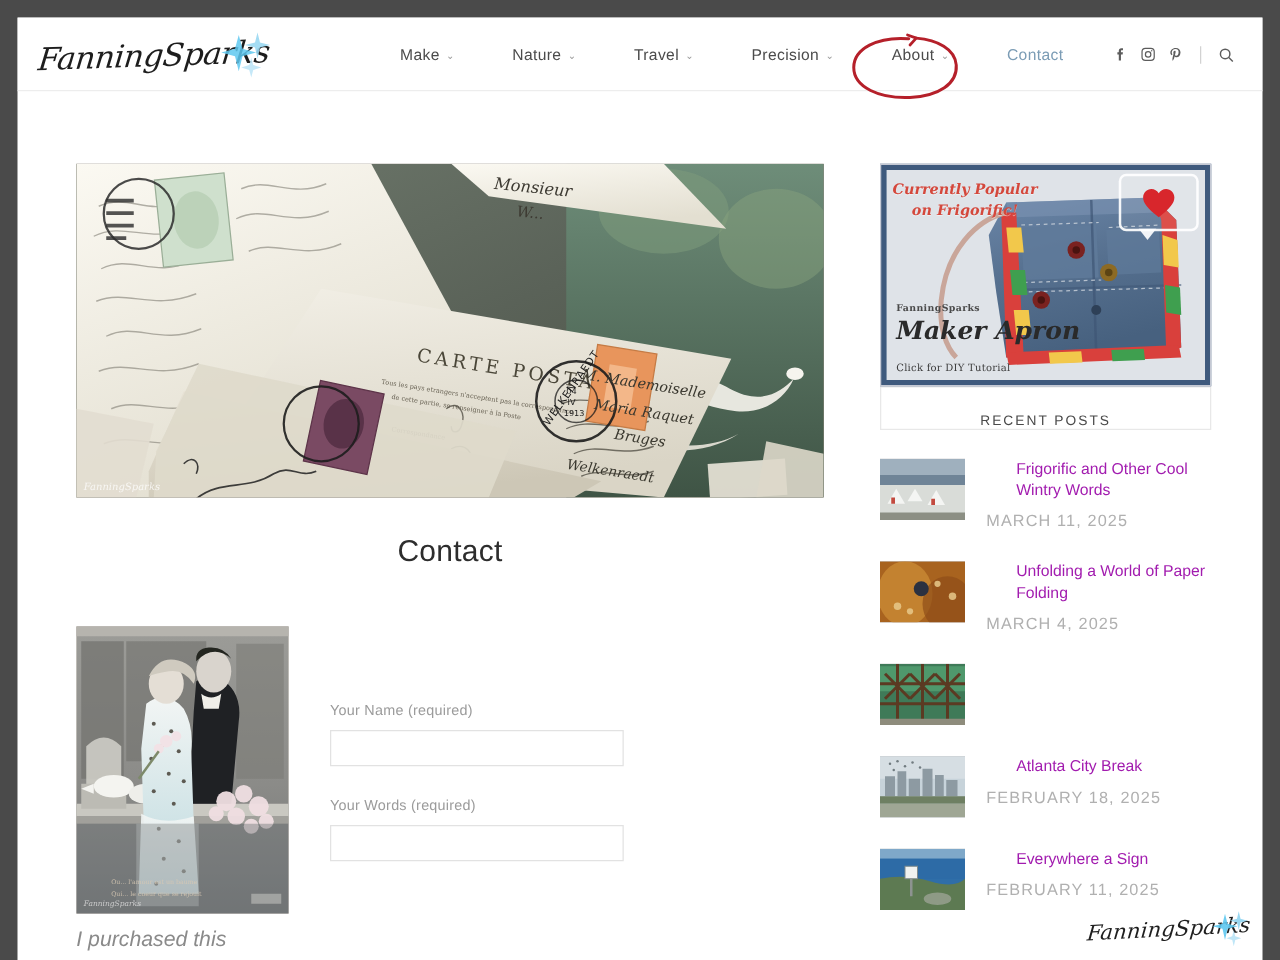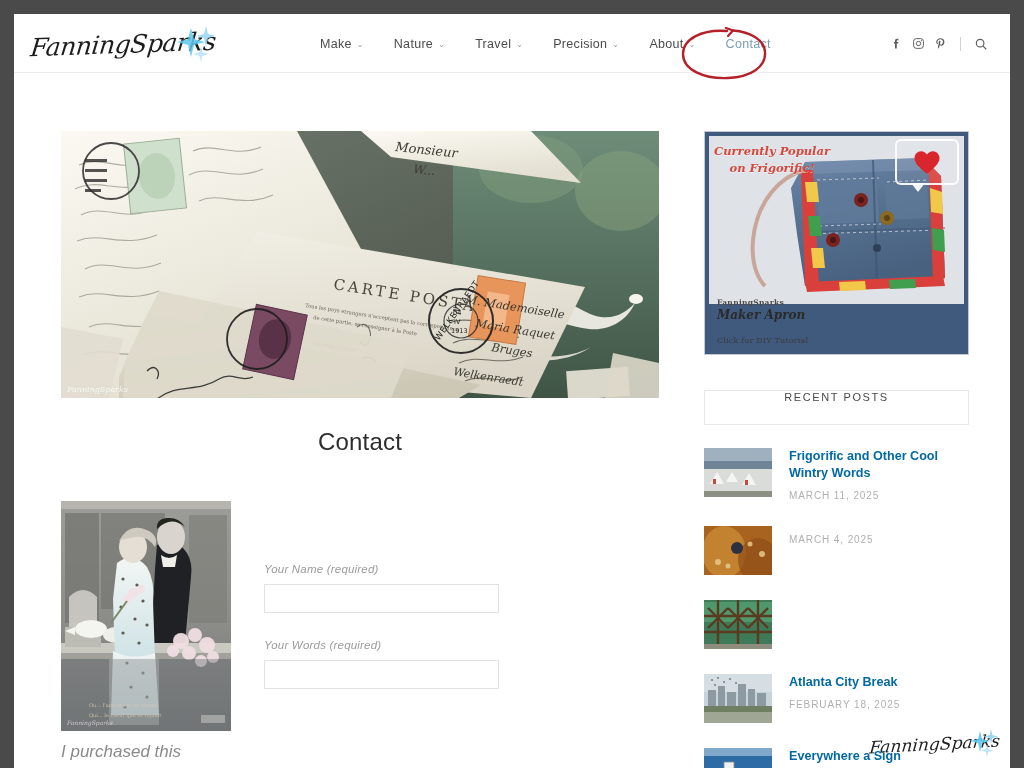--- a/index.html
+++ b/index.html
@@ -38,21 +38,21 @@
     color:#1d1d1d;
     letter-spacing:-0.5px;
     transform:skewX(-8deg) rotate(-2deg);
     white-space:nowrap;
   }
   .logo-stars { position:absolute; left:130px; top:4px; width:58px; height:42px; }
 
   .main-nav {
     position:absolute;
     left:291px; top:0; height:59px;
-    display:flex; align-items:center; gap:0;
+    display:flex; align-items:center; gap:16px;
   }
   .nav-item {
     display:flex; align-items:center; gap:5px;
     padding:0 15px;
     font-size:12.5px;
     color:#4b4b4b;
     letter-spacing:0.3px;
     cursor:pointer;
     white-space:nowrap;
   }
@@ -109,93 +109,92 @@
     font-size:17px; font-style:italic; color:#8a8a8a;
     line-height:1.55; width:168px;
   }
   .intro-body { margin-left:33px; width:410px; }
   .intro-text {
     font-size:12.6px; line-height:1.95; color:#585858;
   }
 
   .contact-form { margin-top:62px; width:235px; }
   .field-label {
-    font-size:11.5px; font-style:italic; color:#9b9b9b;
+    font-size:11.5px; color:#9b9b9b;
     margin-bottom:9px; letter-spacing:0.2px;
   }
   .field-input {
     width:235px; height:29px;
     border:1px solid #e2e2e2; background:#fff;
     margin-bottom:26px;
   }
 
   
   .pin-widget {
-    width:265px; height:224px;
+    width:265px; height:178px;
     border:1px solid #c5c9d4;
     position:relative; overflow:hidden;
     background:#3f5a7d;
     cursor:pointer;
   }
   .pin-inner { position:absolute; inset:4px; overflow:hidden; }
   .pin-head {
     position:absolute; left:9px; top:11px; z-index:4;
     font-family:"DejaVu Serif", serif; font-style:italic; font-weight:bold;
     font-size:11.5px; color:#d4483c; line-height:1.45;
     text-shadow:0 1px 0 rgba(255,255,255,0.45);
   }
   .pin-foot { position:absolute; left:12px; bottom:9px; z-index:4; }
   .pin-brand {
     font-family:"DejaVu Serif", serif; font-weight:bold;
     font-size:7.5px; color:#4a4a4a; letter-spacing:0.3px;
   }
   .pin-title {
     font-family:"DejaVu Serif", serif; font-style:italic; font-weight:bold;
-    font-size:12px; color:#2a2a2a; line-height:1.2; margin-top:1px;
+    font-size:20px; color:#2a2a2a; line-height:1.2; margin-top:1px;
   }
   .pin-cta {
     font-family:"DejaVu Serif", serif; font-weight:normal;
     font-size:8px; color:#3b3b3b; letter-spacing:0.2px; margin-top:14px;
   }
   .pin-bubble {
     position:absolute; right:9px; top:7px; z-index:5;
     width:64px; height:46px;
     border:2px solid rgba(255,255,255,0.92);
     border-radius:6px;
     background:rgba(255,255,255,0.08);
     display:flex; align-items:center; justify-content:center;
   }
   .pin-bubble:after{
     content:""; position:absolute; left:14px; bottom:-9px;
     border-left:7px solid transparent; border-right:7px solid transparent;
     border-top:9px solid rgba(255,255,255,0.92);
   }
 
   .recent-box {
-    margin-top:35px;
     border:1px solid #e8e8e8;
     height:35px;
-    display:flex; align-items:flex-start; justify-content:center;
+    display:flex; align-items:flex-end; justify-content:center;
   }
   .recent-title {
     font-size:11px; letter-spacing:1.6px; color:#4a4a4a; font-weight:400;
   }
 
   .post-list { margin-top:23px; }
   .post-item { display:flex; margin-bottom:25px; cursor:pointer; }
   .post-thumb {
     width:68px; height:49px; flex:0 0 68px;
     overflow:hidden; position:relative; background:#bdbdbd;
   }
   .post-meta { margin-left:17px; width:178px; }
   .post-title {
-    font-size:12.6px; color:#0369a1; line-height:1.35; font-weight:700;
+    font-size:12.6px; color:#a21caf; line-height:1.35; font-weight:400;margin-left:24px;
   }
   .post-date {
-    font-size:10px; color:#b0b0b0; letter-spacing:0.9px; margin-top:8px;
+    font-size:13px; color:#b0b0b0; letter-spacing:0.9px; margin-top:8px;
   }
 
   .corner-watermark {
     position:absolute; right:10px; bottom:4px; width:130px; height:40px;
     display:flex; align-items:center;
   }
   .corner-text {
     font-family:"DejaVu Serif", serif; font-style:italic;
     font-size:17px; color:#1f1f1f;
     transform:skewX(-8deg) rotate(-3deg);
@@ -613,20 +612,21 @@
               <circle cx="33" cy="22" r="6" fill="#2b3140"></circle>
               <g fill="#e8c98a" opacity="0.85">
                   <circle cx="14" cy="36" r="3"></circle>
                   <circle cx="24" cy="40" r="2.5"></circle>
                   <circle cx="46" cy="18" r="2.5"></circle>
                   <circle cx="58" cy="28" r="3"></circle>
                 </g>
             </svg>
           </div>
           <div class="post-meta">
+            <div class="post-title">Unfolding a World of Paper Folding</div>
             <div class="post-date">MARCH 4, 2025</div>
           </div>
         </div>
 
         <div class="post-item">
           <div class="post-thumb">
             <svg viewBox="0 0 68 49" preserveAspectRatio="none">
               <rect width="68" height="49" fill="#3f7a58"></rect>
               <rect y="2" width="68" height="20" fill="#54a072" opacity="0.8"></rect>
               <g stroke="#5b3a22" stroke-width="2.4" fill="none">

